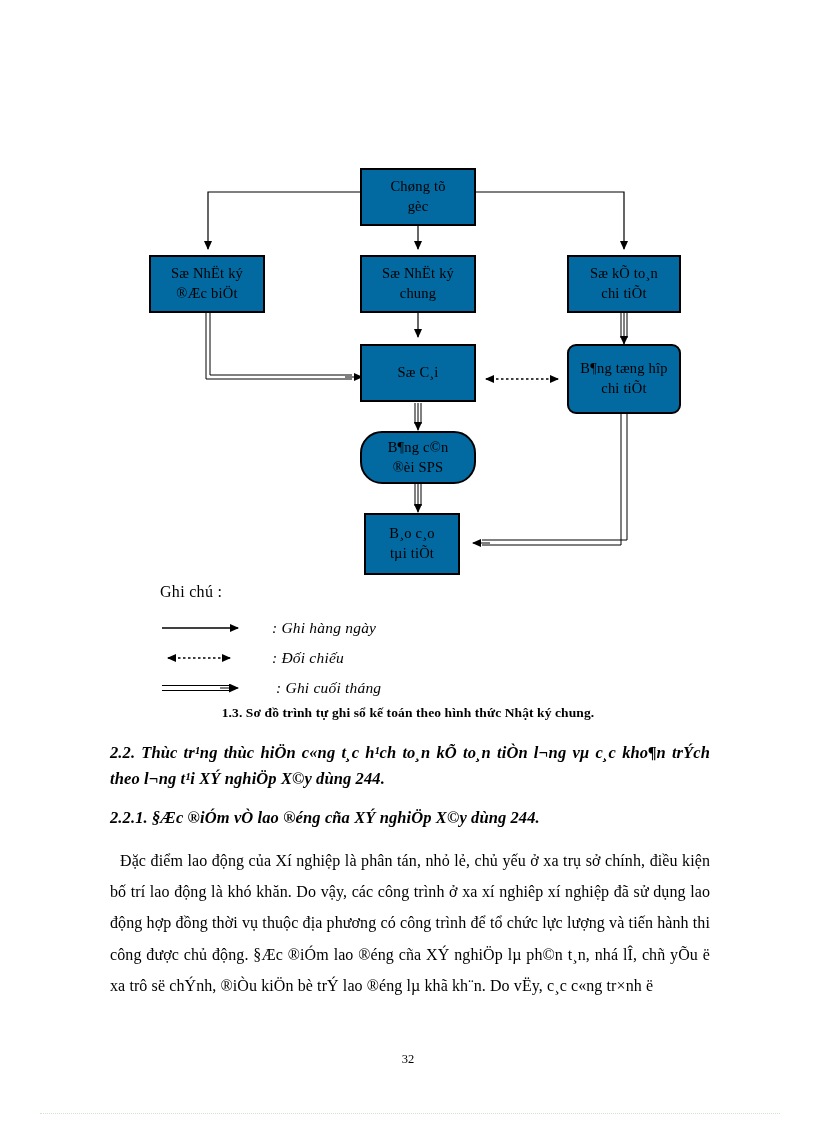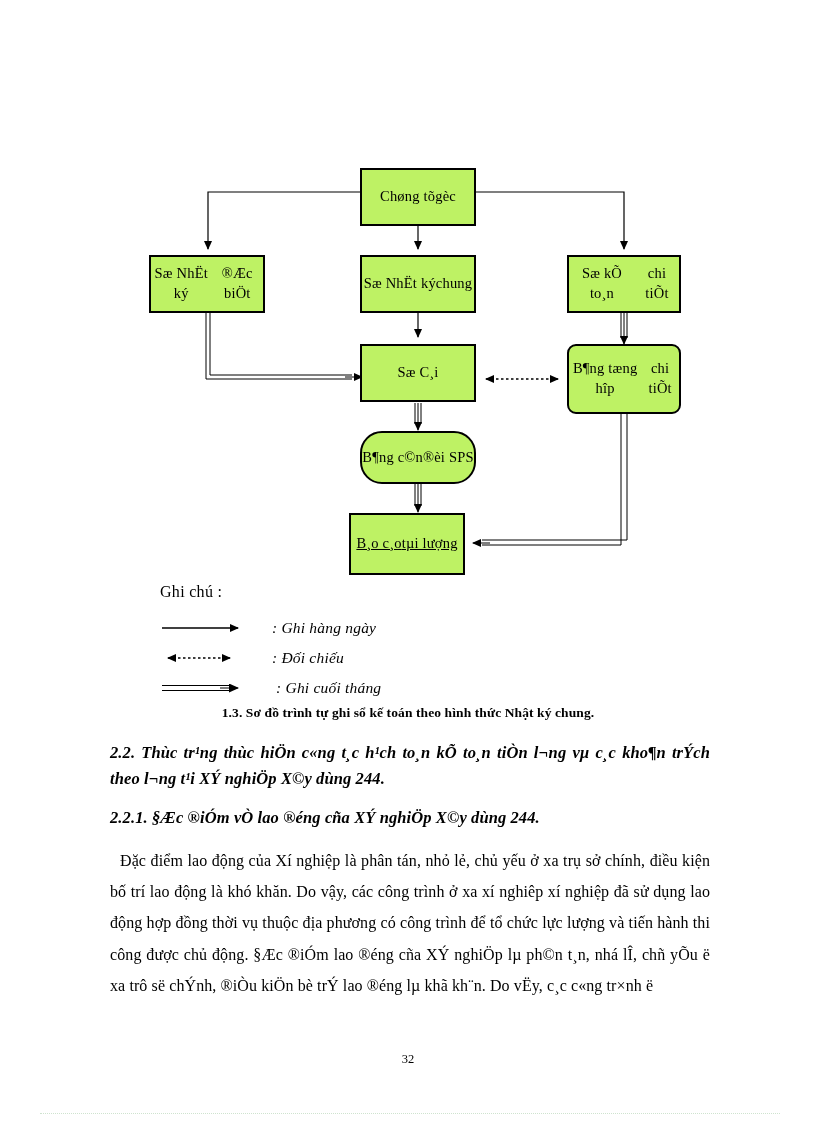--- a/index.html
+++ b/index.html
@@ -22,23 +22,23 @@
     position: absolute;
     left: 0;
     top: 0;
     width: 816px;
     height: 600px;
   }
   .node {
     position: absolute;
     box-sizing: border-box;
     border: 2px solid #000;
-    background: #bef264;
+    background: #0369a1;
     display: flex;
-    flex-direction: row;
+    flex-direction: column;
     align-items: center;
     justify-content: center;
     font-family: "Liberation Serif", "DejaVu Serif", serif;
     font-size: 14.5px;
     line-height: 1.35;
     letter-spacing: 0.2px;
     text-align: center;
     white-space: pre-line;
     color: #000;
   }
@@ -218,23 +218,23 @@
     <div class="node" style="left:567px; top:344px; width:114px; height:70px;border-radius:9px;">
       <span class="ln">B¶ng tæng hîp</span>
       <span class="ln">chi tiÕt</span>
     </div>
 
     <div class="node" style="left:360px; top:431px; width:116px; height:53px;border-radius:22px;">
       <span class="ln">B¶ng c©n</span>
       <span class="ln">®èi SPS</span>
     </div>
 
-    <div class="node" style="left:349px; top:513px; width:116px; height:62px;text-decoration:underline;">
+    <div class="node" style="left:364px; top:513px; width:96px; height:62px;">
       <span class="ln">B¸o c¸o</span>
-      <span class="ln">tµi lượng</span>
+      <span class="ln">tµi tiÕt</span>
     </div>
   </div>
 
   <div class="legend">
     <div class="legend-title">Ghi chú :</div>
 
     <div class="legend-row">
       <span class="legend-glyph">
         <svg width="112" height="22" viewBox="0 0 112 22">
           <defs>

